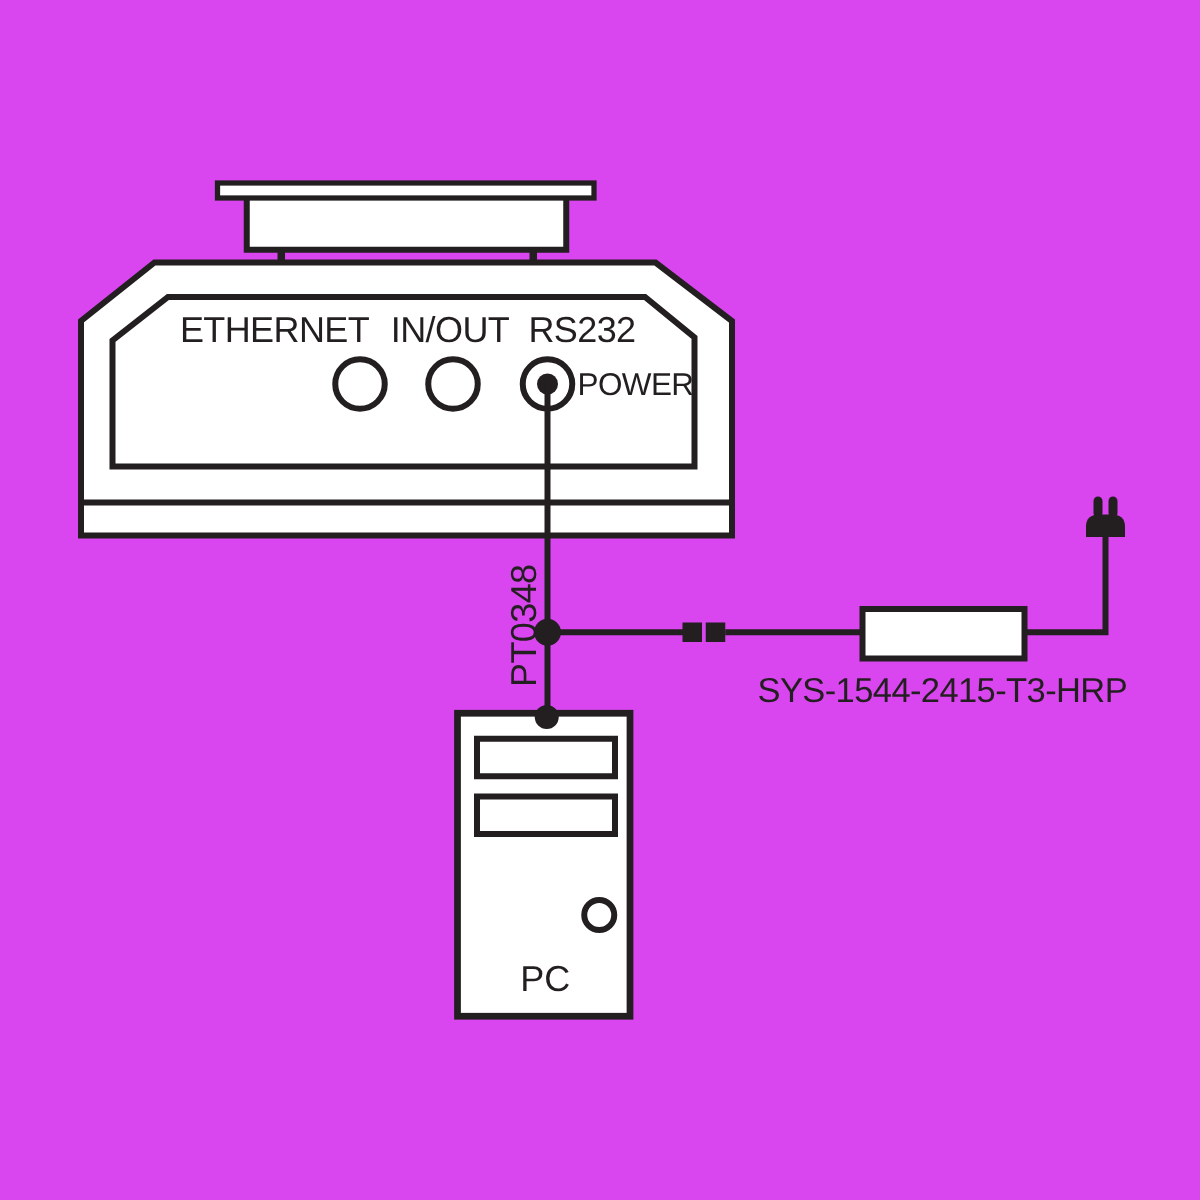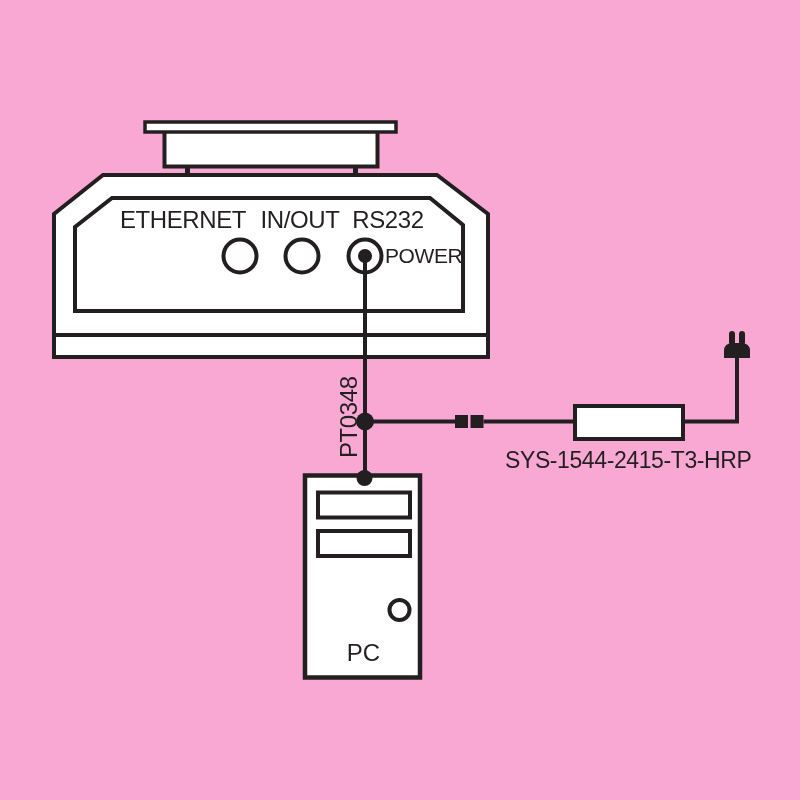--- a/index.html
+++ b/index.html
@@ -7,21 +7,21 @@
     padding: 0;
     width: 800px;
     height: 800px;
     background: #ffffff;
     font-family: "Liberation Sans", sans-serif;
   }
   .stage {
     position: relative;
     width: 800px;
     height: 800px;
-    background: #f9a8d4;
+    background: #d946ef;
     overflow: hidden;
   }
   svg { display: block; }
   text {
     font-family: "Liberation Sans", sans-serif;
     fill: #231f20;
   }
   .lbl-ports  { font-size: 24px; letter-spacing: -0.4px; }
   .lbl-power  { font-size: 21px; letter-spacing: -0.4px; }
   .lbl-cable  { font-size: 24px; letter-spacing: -0.4px; }

